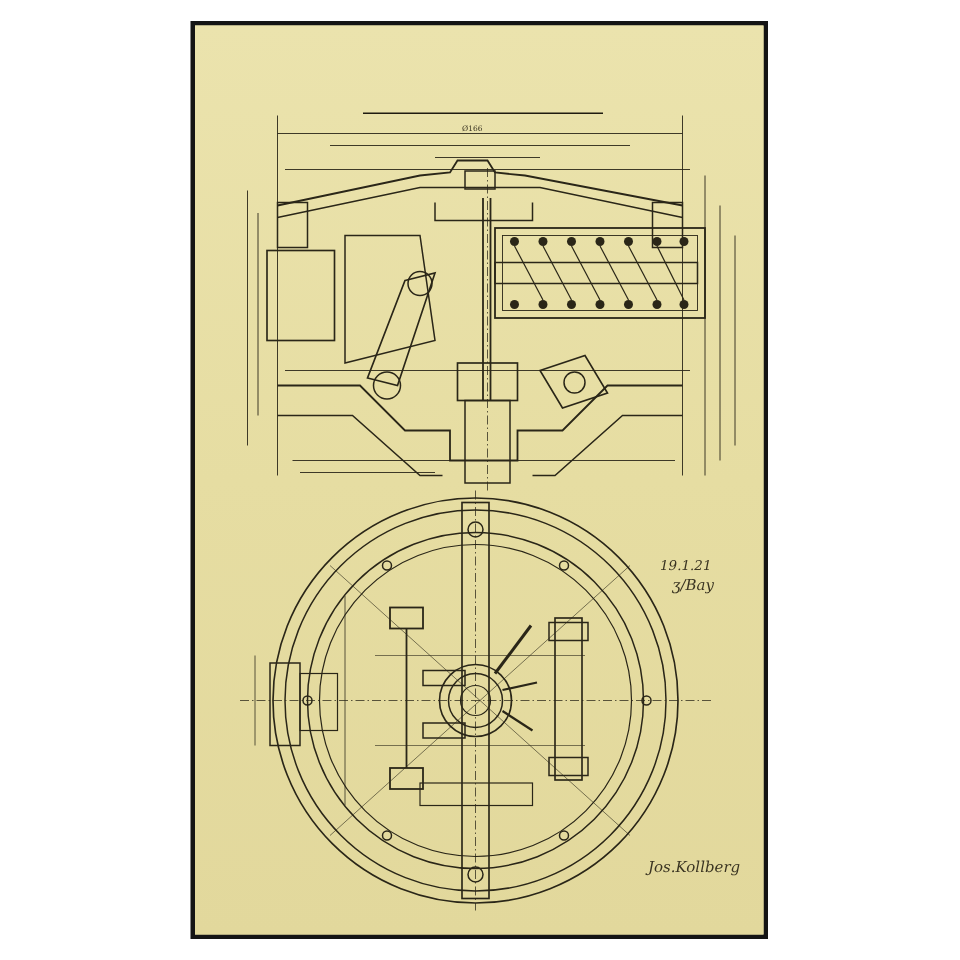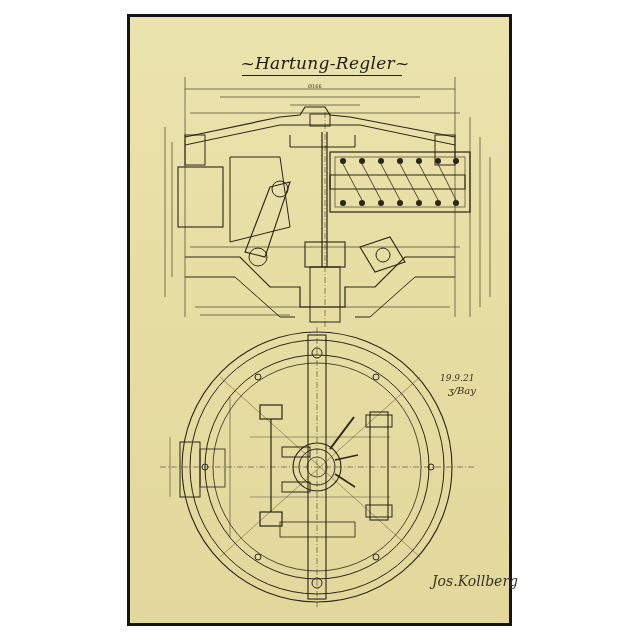--- a/index.html
+++ b/index.html
@@ -12,21 +12,20 @@
   .title{position:absolute;left:95px;top:36px;width:200px;text-align:center;font-family:"DejaVu Serif",serif;font-style:italic;font-size:17px;color:#1f1b10;letter-spacing:0.3px;}
   .title-underline{position:absolute;left:112px;top:58px;width:160px;height:1px;background:#1f1b10;}
   .note{position:absolute;font-family:"DejaVu Serif",serif;font-style:italic;color:#3a3422;}
 </style>
 </head>
 <body>
 
 <div class="frame">
   <div class="paper">
 
-    <div class="title">~Hartung-Regler~</div>
     <div class="title-underline"></div>
 
     <svg width="379" height="606" viewBox="0 0 379 606">
 
       <g class="ink" stroke-width="0.6">
 
         <line x1="55" y1="72" x2="325" y2="72"></line>
         <line x1="90" y1="80" x2="290" y2="80"></line>
         <line x1="160" y1="88" x2="230" y2="88"></line>
         <line x1="60" y1="96" x2="330" y2="96"></line>
@@ -151,18 +150,18 @@
 
         <rect x="150" y="505" width="75" height="15" stroke-width="0.8"></rect>
 
         <line x1="40" y1="420" x2="40" y2="480" stroke-width="0.5"></line>
         <line x1="100" y1="380" x2="100" y2="520" stroke-width="0.5"></line>
         <line x1="120" y1="420" x2="260" y2="420" stroke-width="0.4"></line>
         <line x1="120" y1="480" x2="260" y2="480" stroke-width="0.4"></line>
       </g>
     </svg>
 
-    <div class="note" style="left:310px;top:356px;font-size:9px;">19.9.21</div>
+    <div class="note" style="left:310px;top:356px;font-size:9px;">19.1.21</div>
     <div class="note" style="left:318px;top:368px;font-size:10px;">ʒ/Bay</div>
-    <div class="note" style="left:302px;top:556px;font-size:14px;">Jos.Kollberg</div>
+    <div class="note" style="left:302px;top:556px;font-size:10px;">Jos.Kollberg</div>
     <div class="note" style="left:178px;top:66px;font-size:5px;font-style:normal;">Ø166</div>
   </div>
 </div>
 
 </body></html>

